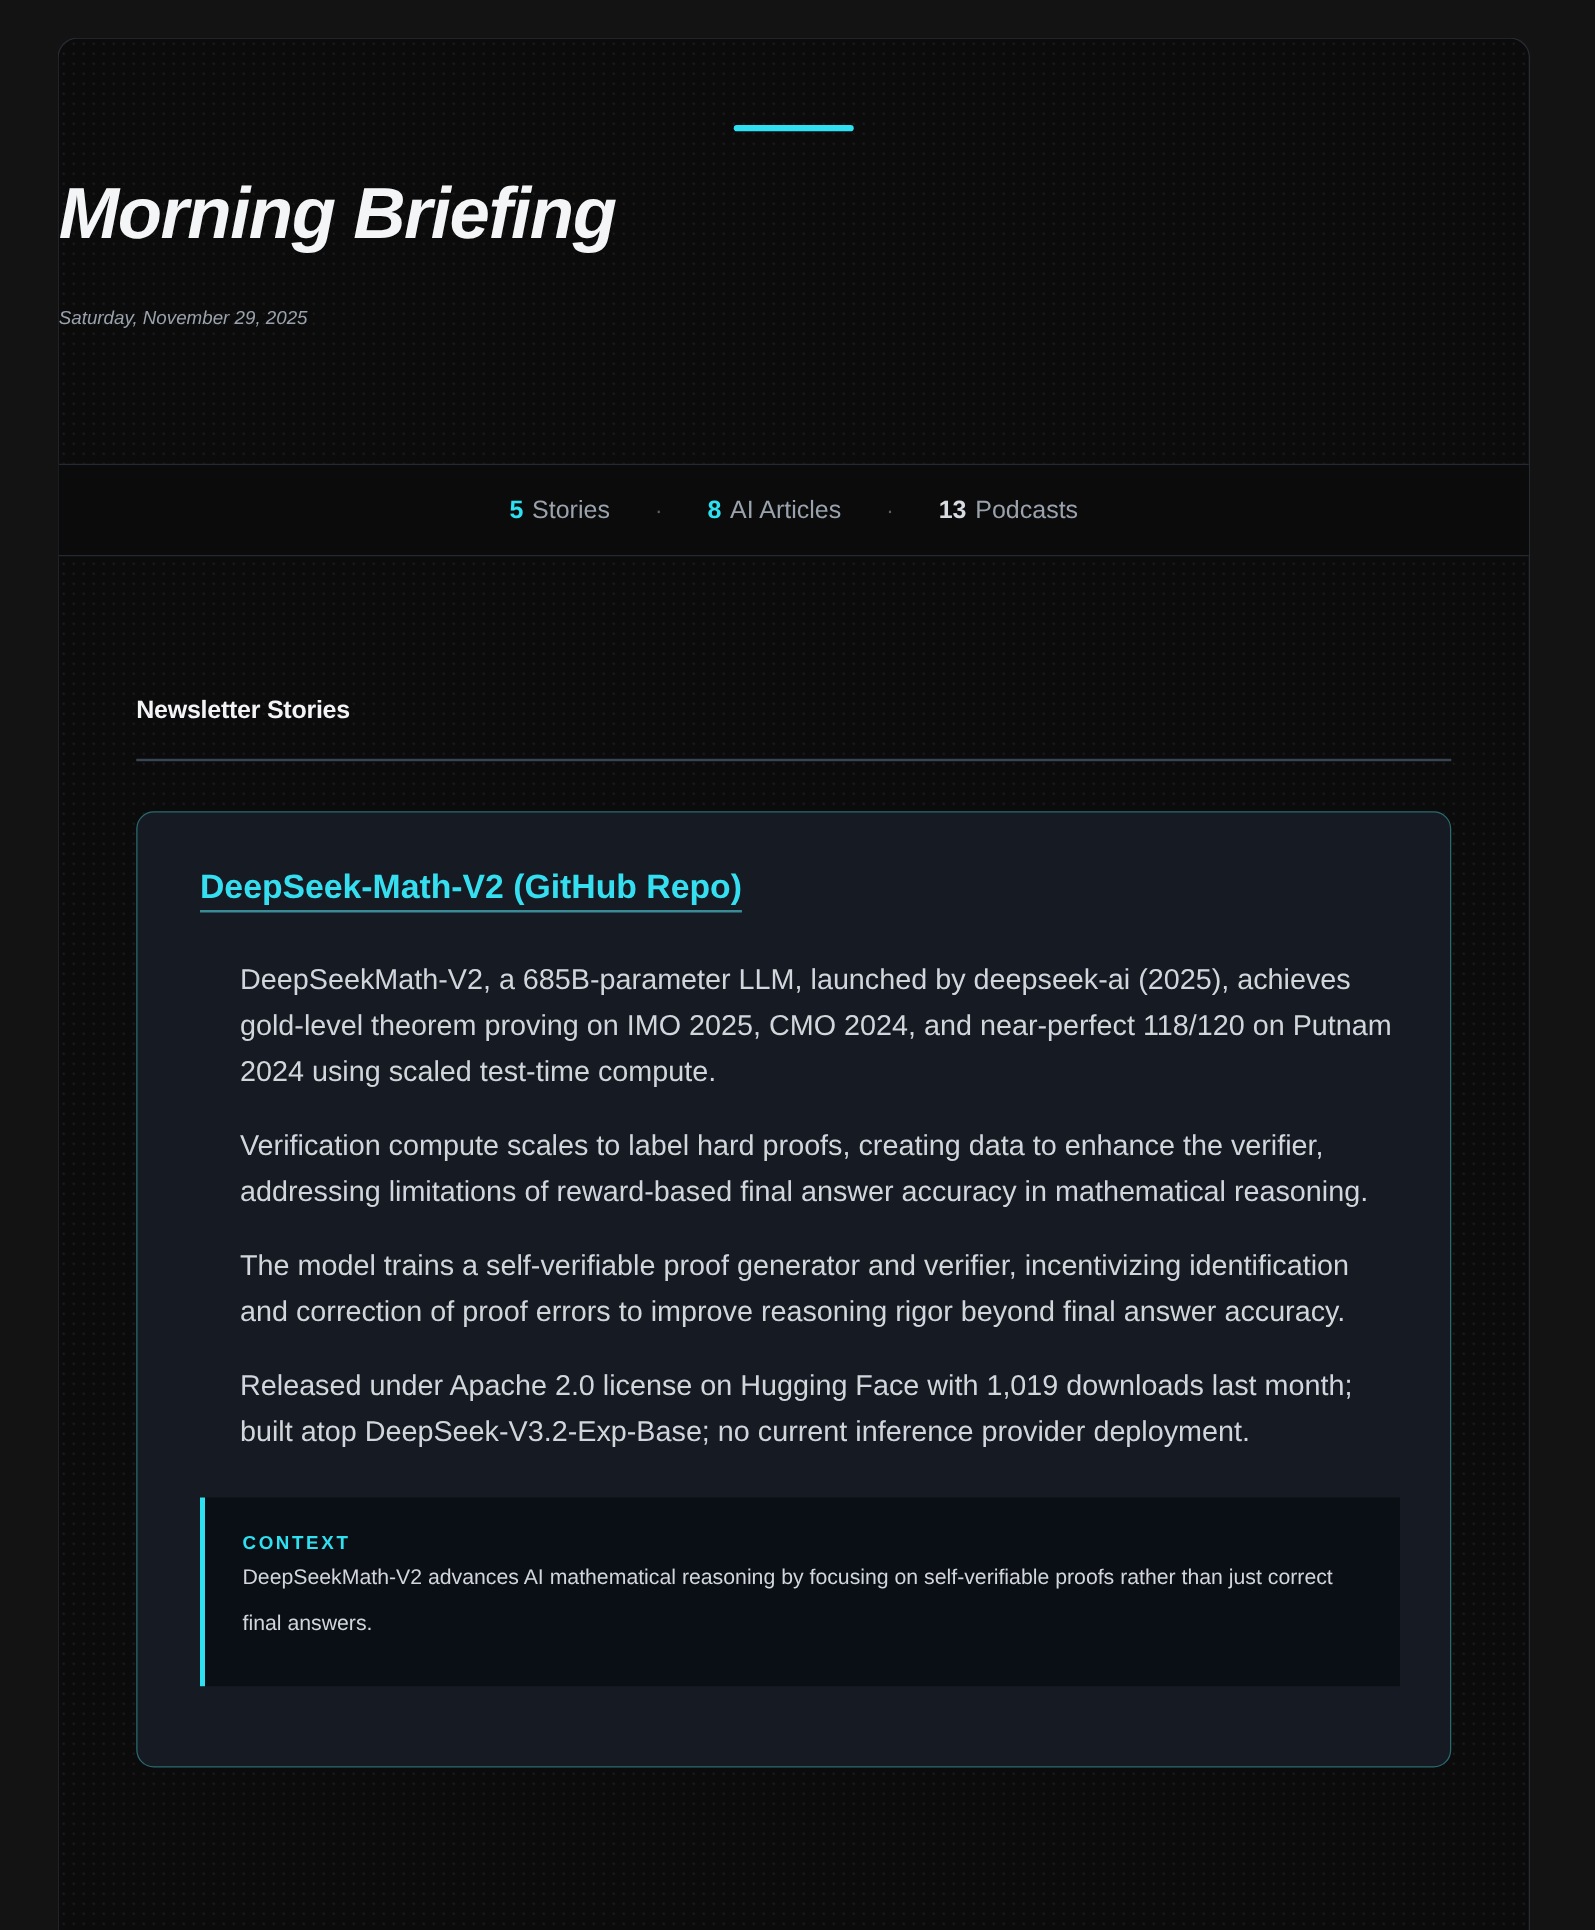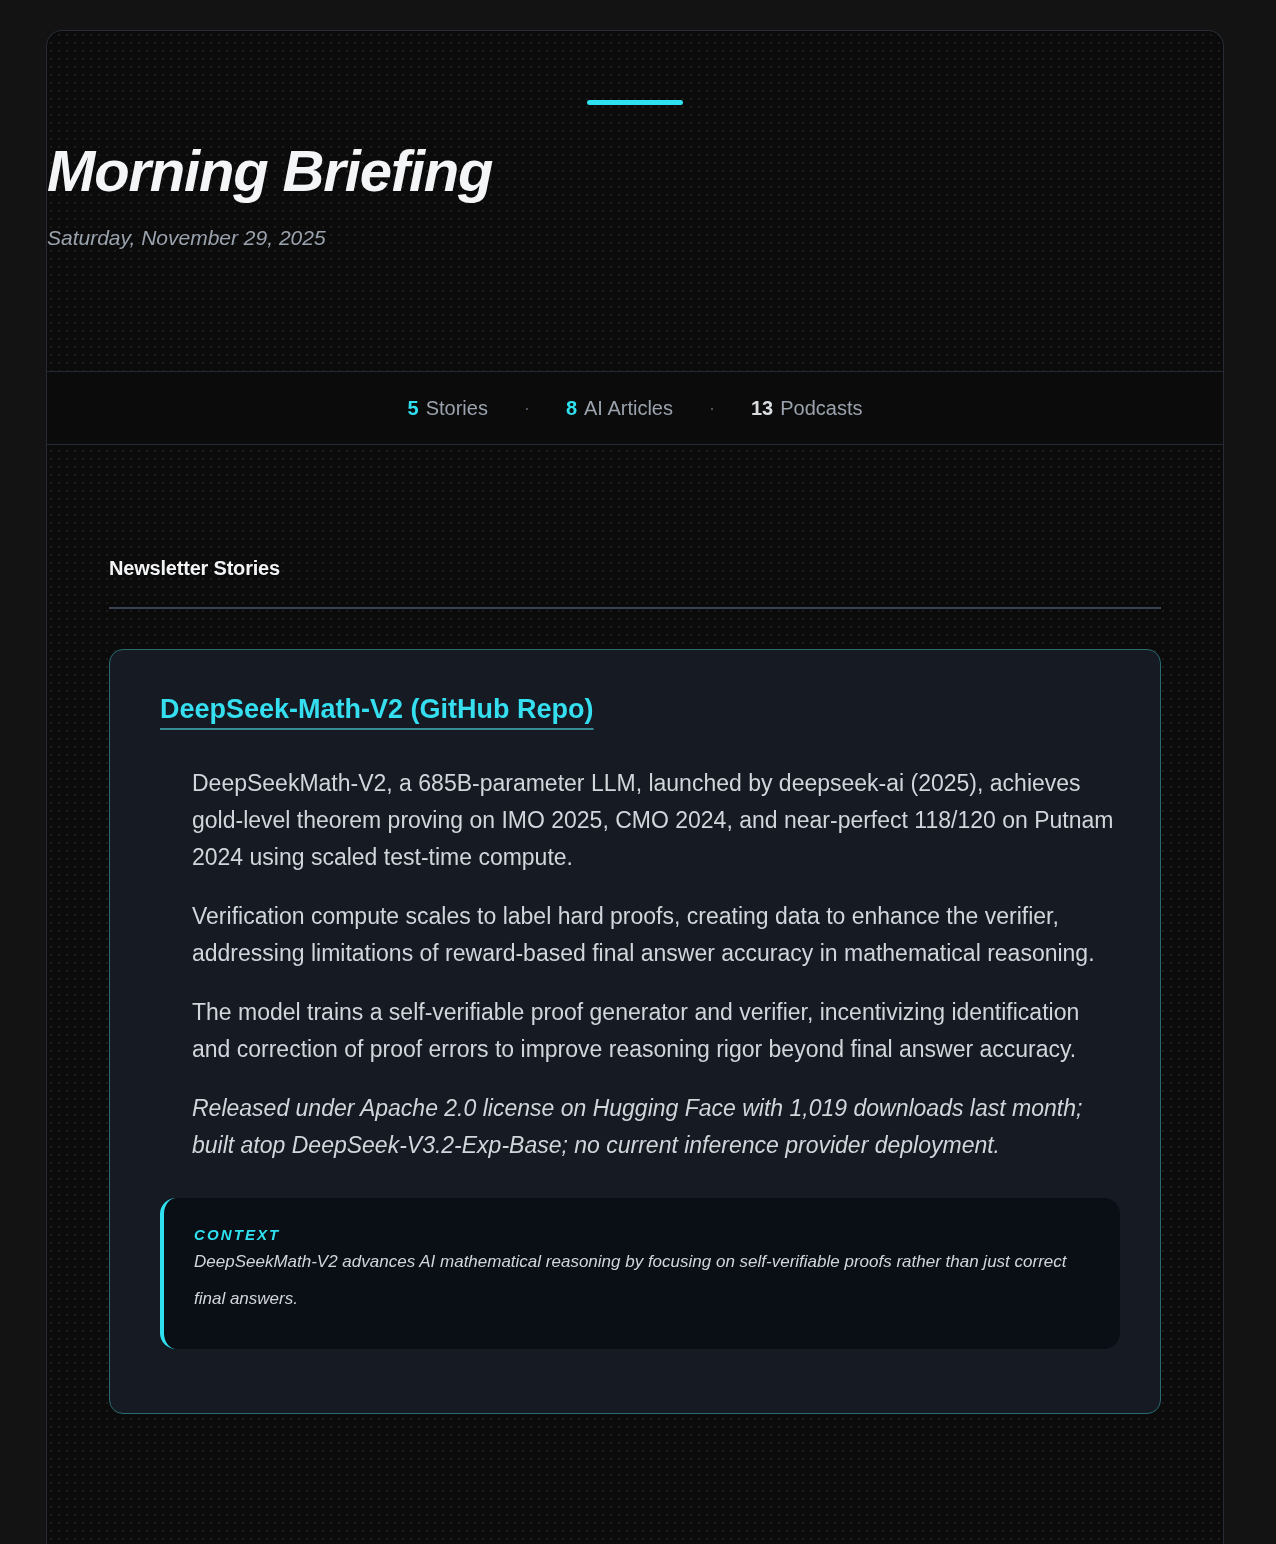--- a/index.html
+++ b/index.html
@@ -34,22 +34,22 @@
   }
   .page-title {
     margin-top: 36px;
     font-size: 58px;
     font-weight: 700;
     letter-spacing: -0.02em;
     color: #f4f5f7;
     line-height: 1.05;
   }
   .page-date {
-    margin-top: 24px;
-    font-size: 21px;
+    margin-top: 44px;
+    font-size: 15px;
     color: #9aa2ad;
   }
   
   .stats-bar {
     height: 74px;
     border-top: 1px solid #242a33;
     border-bottom: 1px solid #242a33;
     background: #0b0b0b;
     display: flex;
     align-items: center;
@@ -97,29 +97,28 @@
     cursor: pointer;
   }
   .story-body { margin-top: 40px; padding-left: 32px; }
   .story-paragraph {
     font-size: 23px;
     line-height: 37px;
     color: #d2d6db;
     margin-bottom: 22px;
     max-width: 945px;
   }
-  .story-paragraph:last-child { margin-bottom: 16px; font-style: italic; }
+  .story-paragraph:last-child { margin-bottom: 16px; }
   
   .context-box {
     margin-top: 34px;
     background: #0a0e15;
     border-left: 4px solid #2ee0f0;
-    border-radius: 16px;
+    border-radius: 0;
     padding: 28px 30px 32px 30px;
-    font-style: italic;
   }
   .context-label {
     font-size: 15px;
     font-weight: 700;
     color: #2ee0f0;
     letter-spacing: 0.14em;
   }
   .context-text {
     font-size: 17px;
     line-height: 37px;

